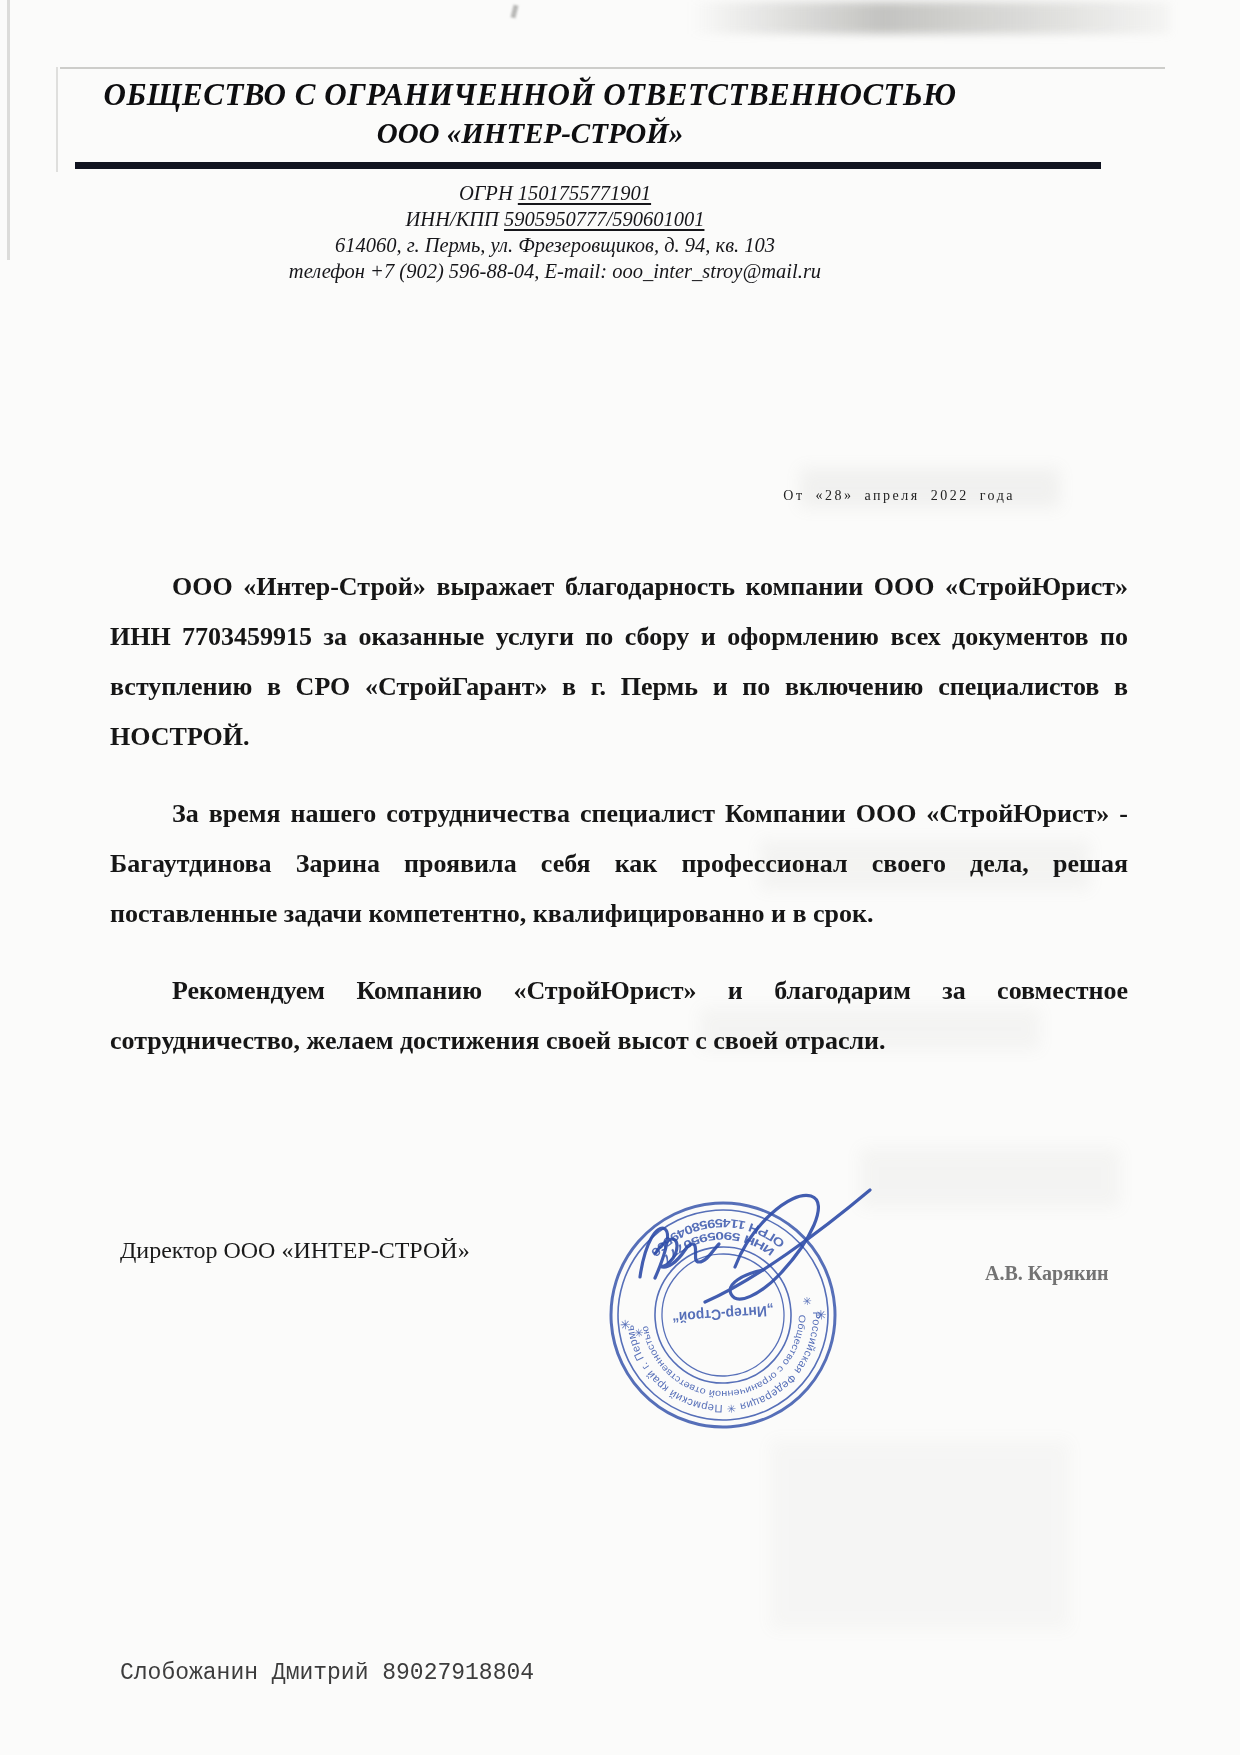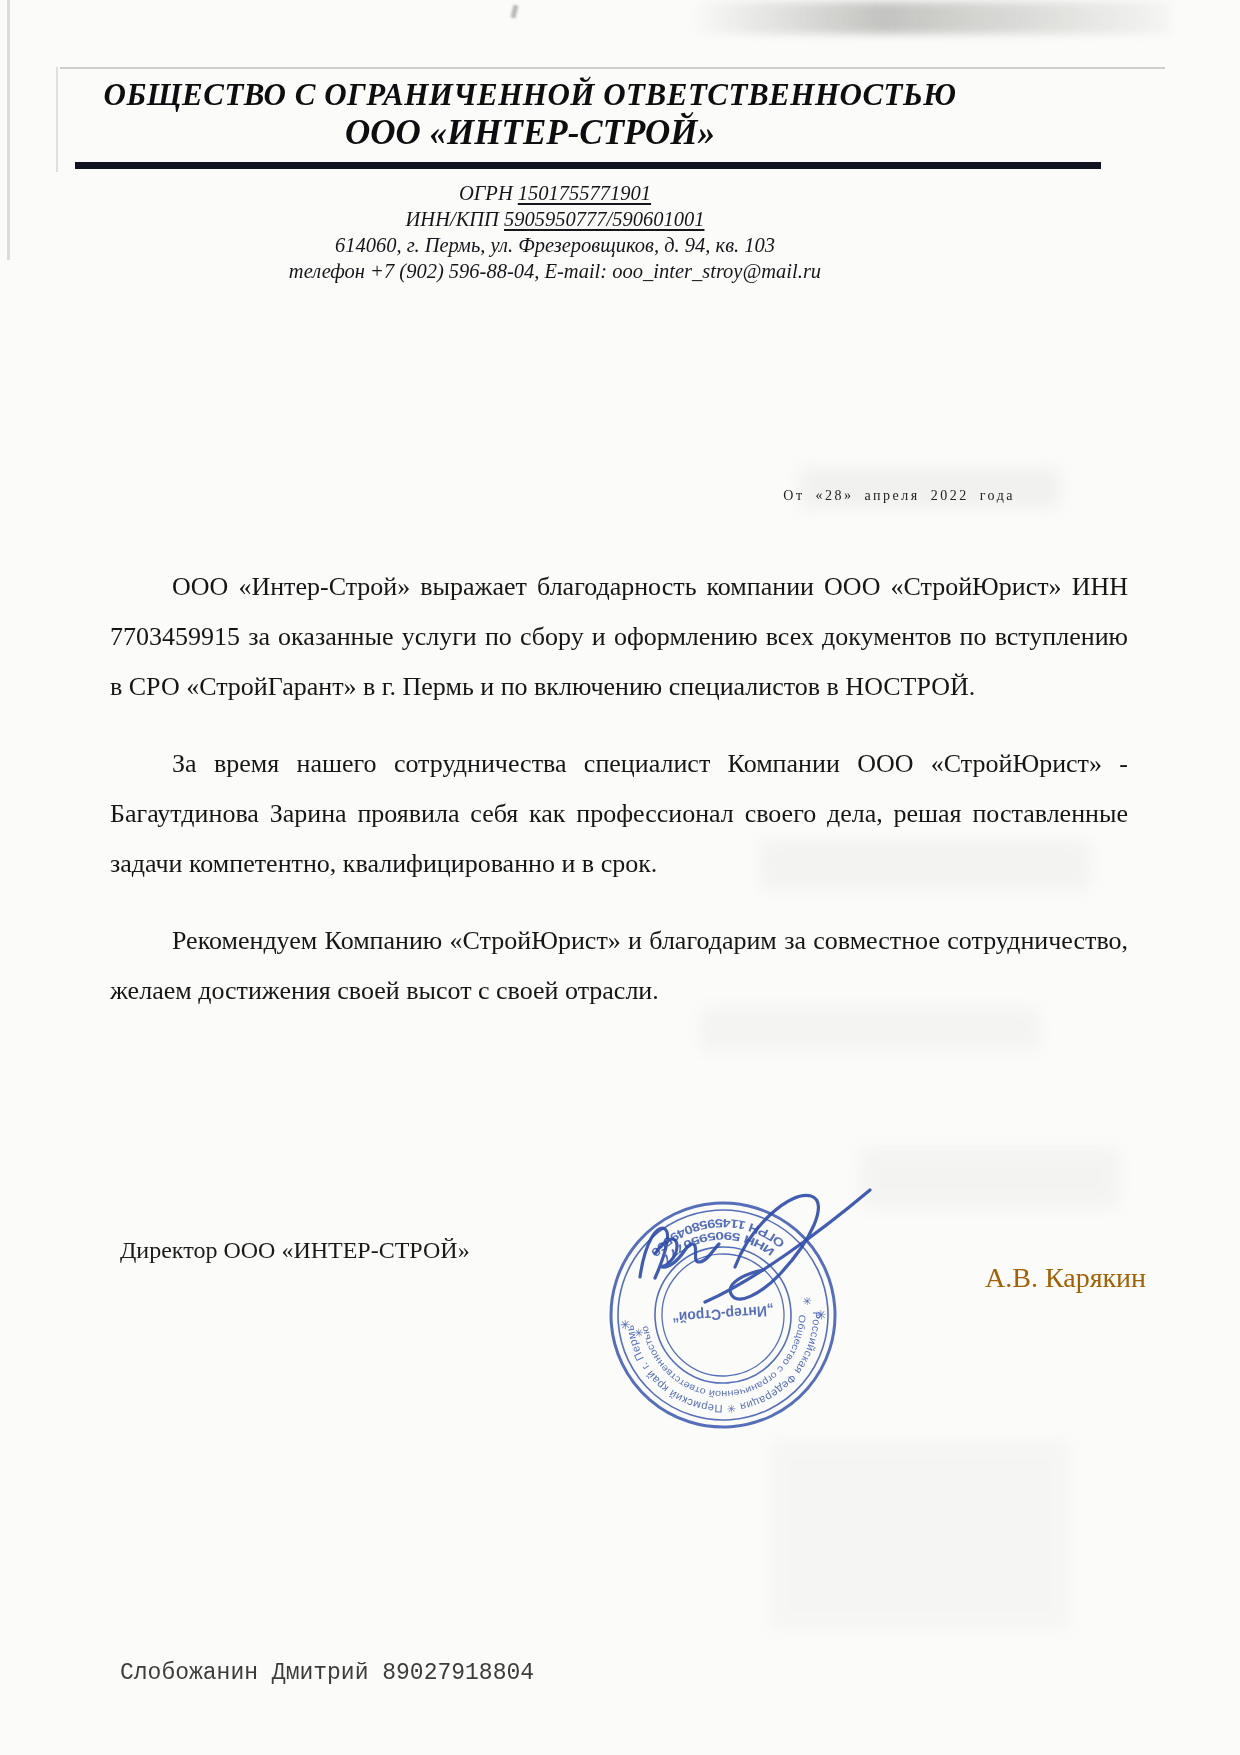--- a/index.html
+++ b/index.html
@@ -21,36 +21,36 @@
   .g2{left:760px;top:840px;width:330px;height:50px;opacity:.08;}
   .g3{left:700px;top:1008px;width:340px;height:42px;opacity:.07;}
   .g4{left:860px;top:1148px;width:260px;height:60px;opacity:.07;}
   .g5{left:770px;top:1440px;width:300px;height:190px;opacity:.05;}
   
   .hdr-topline{position:absolute;left:60px;top:67px;width:1105px;height:2px;background:rgba(190,190,186,.75);}
   .hdr-leftline{position:absolute;left:56px;top:67px;width:2px;height:105px;background:rgba(200,200,196,.55);}
   .org-block{position:absolute;left:60px;top:76px;width:940px;text-align:center;
     font-weight:bold;font-style:italic;line-height:38px;color:#0e0e10;}
   .org-full{font-size:31px;letter-spacing:.5px;}
-  .org-short{font-size:35px;}
+  .org-short{font-size:29px;}
   .hdr-rule{position:absolute;left:75px;top:162px;width:1026px;height:7px;background:#10131f;}
   .lh-lines{position:absolute;left:60px;top:180px;width:990px;text-align:center;
     font-style:italic;font-size:20.5px;line-height:26px;color:#16161a;}
   .lh-lines span{white-space:pre;}
   .u{text-decoration:underline;text-underline-offset:3px;}
   
   .date-line{position:absolute;right:225px;top:488px;font-size:14px;letter-spacing:2.5px;
     word-spacing:5px;color:#222;}
   
-  .body-text{position:absolute;left:110px;top:562px;width:1018px;}
+  .body-text{position:absolute;left:110px;top:562px;width:1018px;font-weight:bold;}
   .body-text p{margin:0 0 27px 0;font-size:26px;line-height:50px;text-align:justify;
     text-indent:62px;color:#161616;}
   
   .closing{position:absolute;left:120px;top:1230px;font-size:24px;line-height:40px;color:#1a1a1a;}
-  .signatory-name{position:absolute;left:985px;top:1262px;font-size:28px;color:#a16207;}
+  .signatory-name{position:absolute;left:985px;top:1262px;font-size:20px;color:#737373;font-weight:bold;}
   .stamp-wrap{position:absolute;left:588px;top:1180px;width:270px;height:270px;}
   .autograph-wrap{position:absolute;left:615px;top:1182px;width:280px;height:140px;}
   
   .footer-contact{position:absolute;left:120px;top:1660px;font-size:23px;
     font-family:Liberation Mono, monospace;color:#3c3c3c;}
 </style>
 </head>
 <body>
 
 <div id="page">

